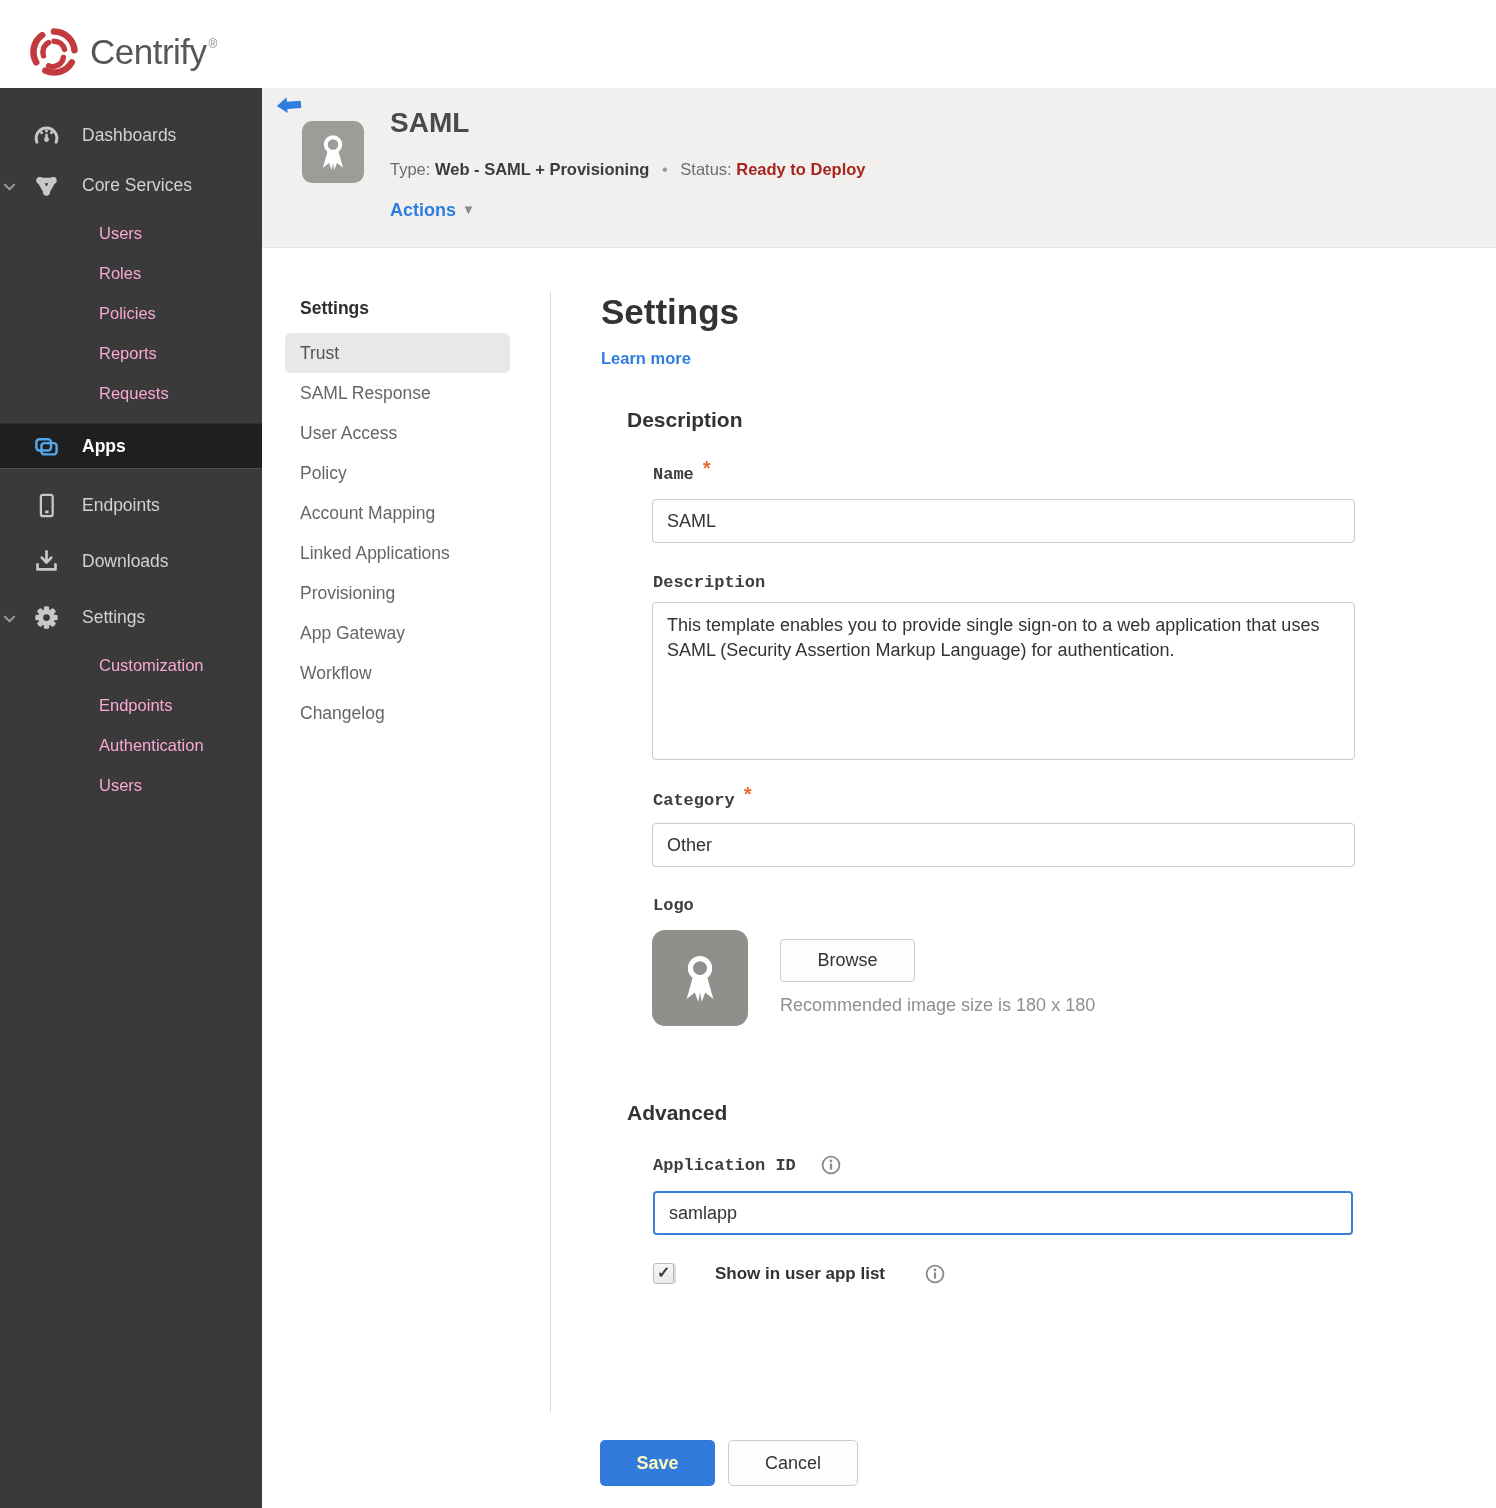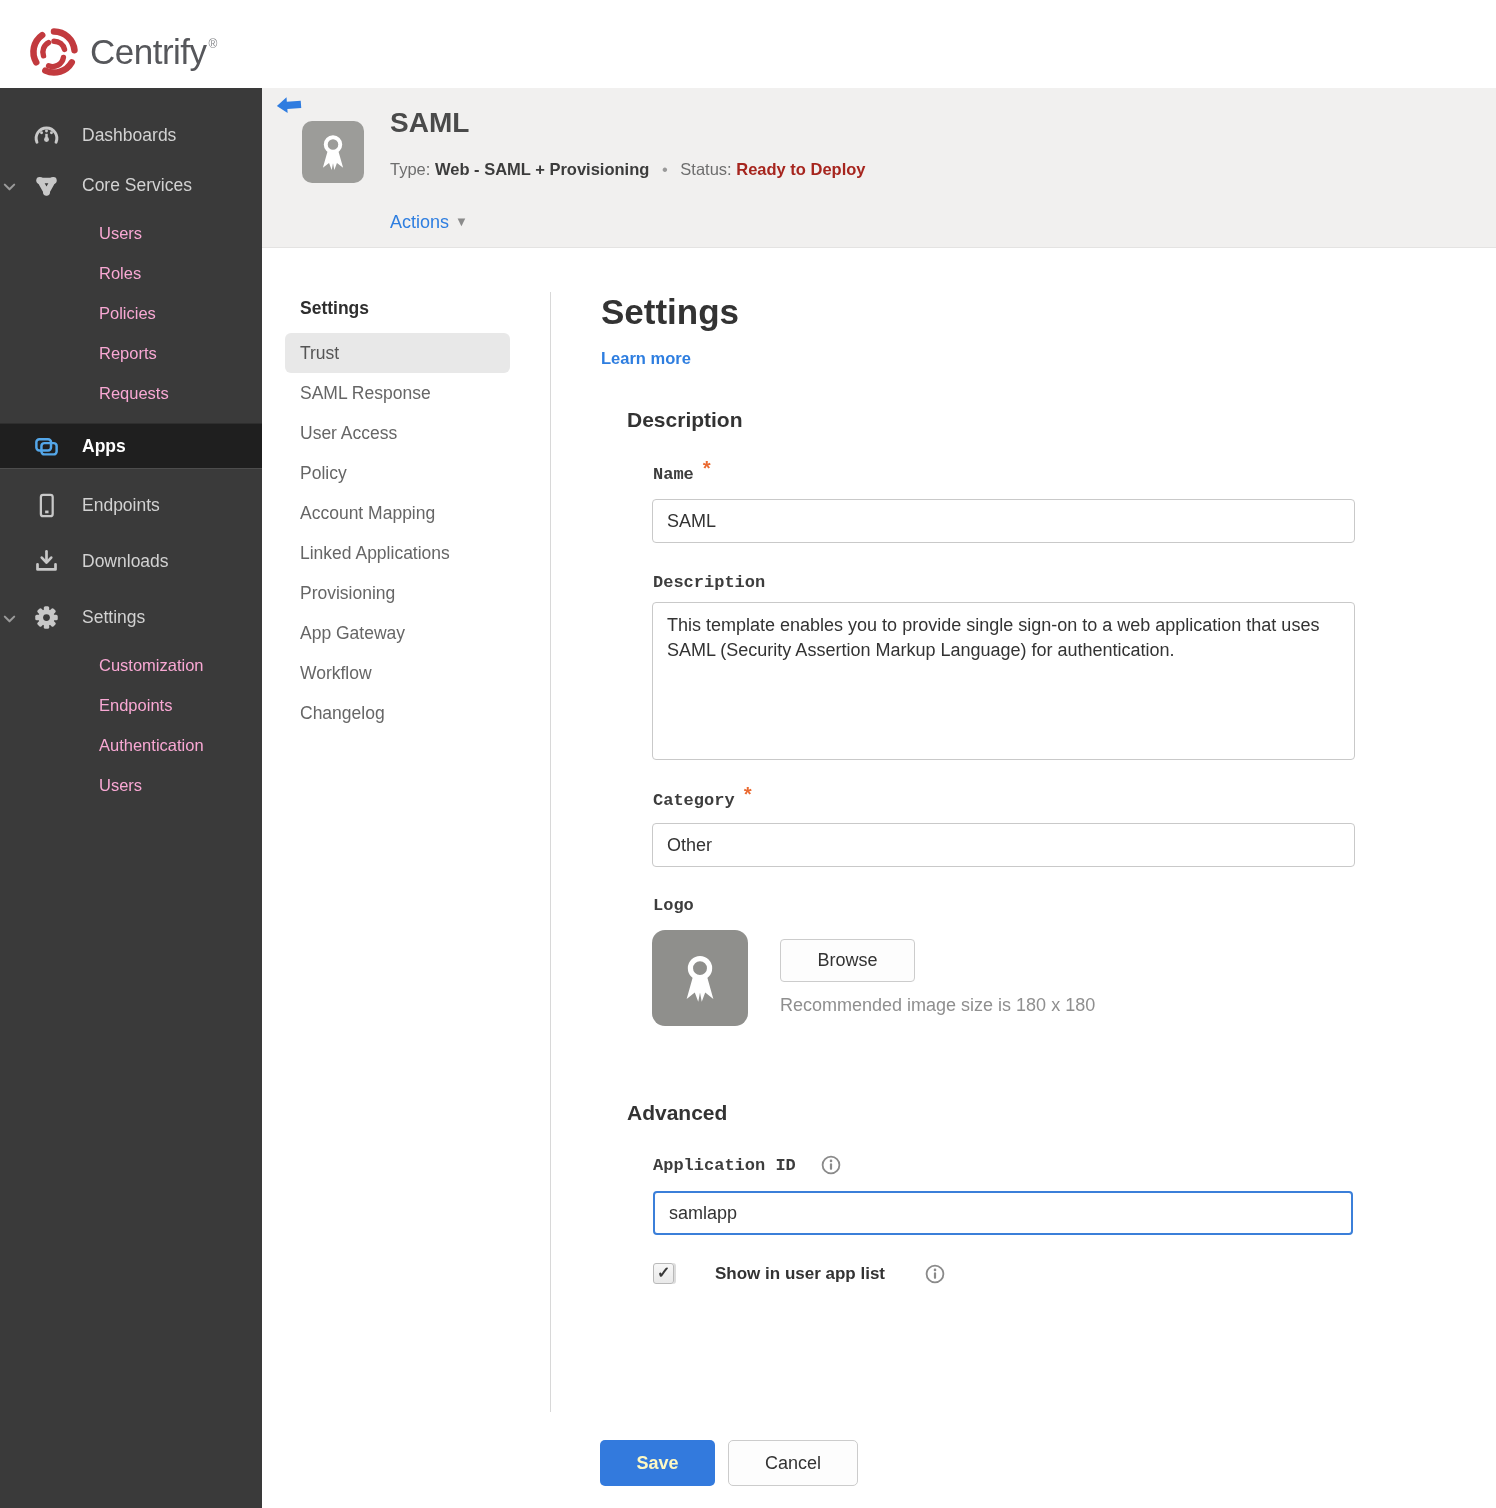--- a/index.html
+++ b/index.html
@@ -31,21 +31,21 @@
 
   
   .header-band { position:absolute; left:262px; top:88px; width:1234px; height:160px; background:#f1f0ef; border-bottom:1px solid #e4e3e2; }
   .back-btn { position:absolute; left:14px; top:7px; width:26px; height:22px; cursor:pointer; }
   .app-icon { position:absolute; left:40px; top:33px; width:62px; height:62px; background:#9c9c99; border-radius:10px; display:flex; align-items:center; justify-content:center; }
   .app-title { position:absolute; left:128px; top:19px; font-size:28px; font-weight:bold; color:#4a4a4a; }
   .meta-line { position:absolute; left:128px; top:72px; font-size:16.5px; color:#6e6e6e; }
   .meta-line .b { font-weight:bold; color:#3c3c3c; }
   .meta-line .dot { color:#9a9a9a; margin:0 8px; }
   .meta-line .status { font-weight:bold; color:#a6251e; }
-  .actions { position:absolute; left:128px; top:124px; font-size:18px; font-weight:normal; color:#2e7ee0; cursor:pointer; }
+  .actions { position:absolute; left:128px; top:112px; font-size:18px; font-weight:bold; color:#2e7ee0; cursor:pointer; }
   .actions .caret { font-size:13px; color:#8b8b8b; margin-left:6px; vertical-align:2px; }
 
   
   .subnav { position:absolute; left:285px; top:292px; width:225px; }
   .subnav-title { font-size:17.5px; font-weight:bold; color:#2e2e2e; padding:6px 0 14px 15px; }
   .subnav-item { height:40px; line-height:40px; padding-left:15px; font-size:17.5px; color:#666; border-radius:6px; cursor:pointer; }
   .subnav-item.selected { background:#e8e8e8; color:#555; }
   .vdivider { position:absolute; left:550px; top:292px; width:1px; height:1120px; background:#d8d8d8; }
 
   

